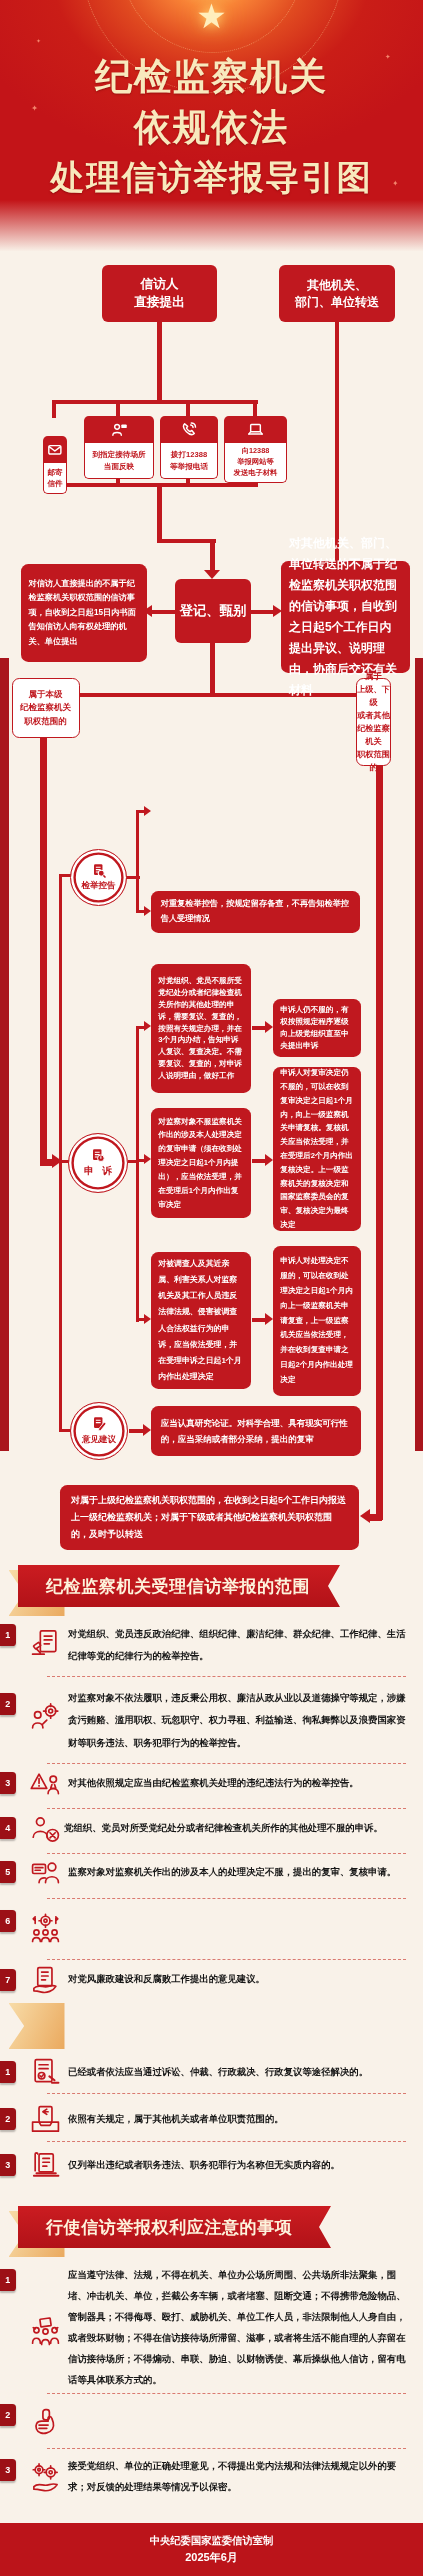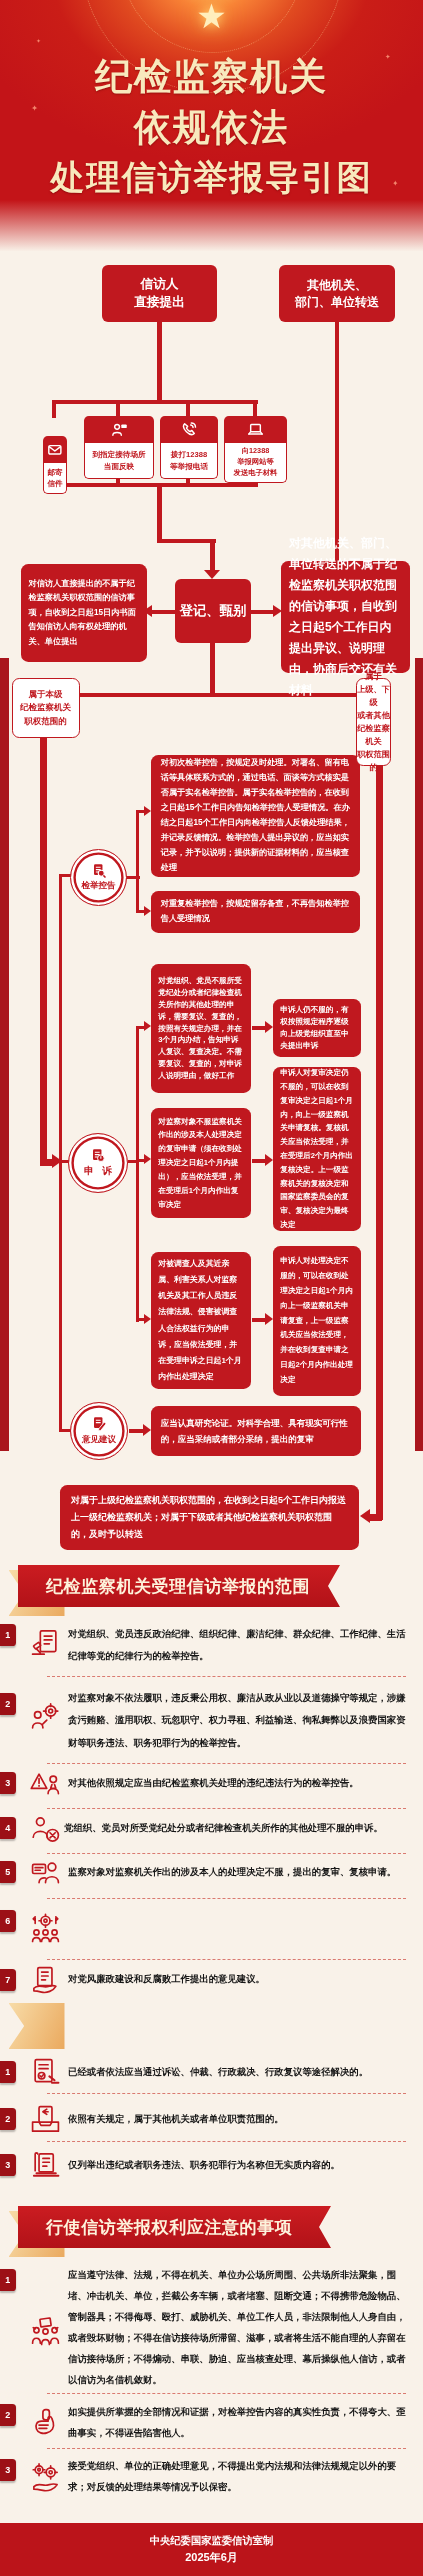--- a/index.html
+++ b/index.html
@@ -215,21 +215,20 @@
     <span>
       <svg width="15.7" height="15.7" viewBox="0 0 26 26">
           <rect x="5" y="2" width="14" height="18" rx="2" fill="#c0181f"></rect>
           <path d="M8 7 h8 M8 11 h8" stroke="#fff" stroke-width="1.8"></path>
           <path d="M13 21 L22 10 L25 13 L16 24 L12.5 24.5 Z" fill="#c0181f" stroke="#fff" stroke-width="1.4"></path>
         </svg>
     </span>
     <span style="font-size:8.5px;">意见建议</span>
   </div>
 
-  <div class="abs tbox" style="left:151px;top:755px;width:209px;height:122px;font-size:8.2px;line-height:1.82;padding:6px 9.7px;z-index:2;">对初次检举控告，按规定及时处理。对署名、留有电话等具体联系方式的，通过电话、面谈等方式核实是否属于实名检举控告。属于实名检举控告的，在收到之日起15个工作日内告知检举控告人受理情况。在办结之日起15个工作日内向检举控告人反馈处理结果，并记录反馈情况。检举控告人提出异议的，应当如实记录，并予以说明；提供新的证据材料的，应当核查处理</div>
   <div class="abs tbox" style="left:151px;top:891px;width:209px;height:42px;font-size:8.2px;line-height:1.8;padding:4.8px 9.7px;z-index:2;">对重复检举控告，按规定留存备查，不再告知检举控告人受理情况</div>
 
   <div class="abs tbox" style="left:151px;top:964px;width:100px;height:129px;font-size:7.6px;line-height:1.58;padding:4.8px 7.3px;z-index:2;">对党组织、党员不服所受党纪处分或者纪律检查机关所作的其他处理的申诉，需要复议、复查的，按照有关规定办理，并在3个月内办结，告知申诉人复议、复查决定。不需要复议、复查的，对申诉人说明理由，做好工作</div>
   <div class="abs tbox" style="left:273px;top:999px;width:88px;height:58px;font-size:7.6px;line-height:1.55;padding:4.8px 7.3px;z-index:2;">申诉人仍不服的，有权按照规定程序逐级向上级党组织直至中央提出申诉</div>
   <div class="abs tbox" style="left:151px;top:1108px;width:100px;height:110px;font-size:7.6px;line-height:1.82;padding:4.8px 7.3px;z-index:2;">对监察对象不服监察机关作出的涉及本人处理决定的复审申请（须在收到处理决定之日起1个月内提出），应当依法受理，并在受理后1个月内作出复审决定</div>
   <div class="abs tbox" style="left:273px;top:1067px;width:88px;height:164px;font-size:7.6px;line-height:1.82;padding:4.8px 7.3px;z-index:2;">申诉人对复审决定仍不服的，可以在收到复审决定之日起1个月内，向上一级监察机关申请复核。复核机关应当依法受理，并在受理后2个月内作出复核决定。上一级监察机关的复核决定和国家监察委员会的复审、复核决定为最终决定</div>
   <div class="abs tbox" style="left:151px;top:1252px;width:100px;height:137px;font-size:7.9px;line-height:2.05;padding:6px 7.3px;z-index:2;">对被调查人及其近亲属、利害关系人对监察机关及其工作人员违反法律法规、侵害被调查人合法权益行为的申诉，应当依法受理，并在受理申诉之日起1个月内作出处理决定</div>
   <div class="abs tbox" style="left:273px;top:1246px;width:88px;height:150px;font-size:7.6px;line-height:1.95;padding:4.8px 7.3px;z-index:2;">申诉人对处理决定不服的，可以在收到处理决定之日起1个月内向上一级监察机关申请复查，上一级监察机关应当依法受理，并在收到复查申请之日起2个月内作出处理决定</div>
 
   <div class="abs tbox" style="left:151px;top:1406px;width:210px;height:50px;font-size:8.5px;line-height:1.9;padding:4.8px 9.7px;z-index:2;">应当认真研究论证。对科学合理、具有现实可行性的，应当采纳或者部分采纳，提出的复审</div>
@@ -366,32 +365,31 @@
   <div class="abs badge" style="left:0;top:2269px;width:15.7px;height:22px;">1</div>
   <div class="abs iconbox" style="left:28px;top:2314px;width:35px;height:35px;">
     <svg class="oline" width="31" height="31" viewBox="0 0 48 48">
         <rect x="16" y="4" width="16" height="12" rx="1" transform="rotate(-8 24 10)"></rect>
         <circle cx="10" cy="22" r="4"></circle>
         <circle cx="24" cy="24" r="4"></circle>
         <circle cx="38" cy="22" r="4"></circle>
         <path d="M4 42 C4 32 16 32 16 42 M18 44 C18 34 30 34 30 44 M32 42 C32 32 44 32 44 42 M5 18 l3 2 M43 18 l-3 2"></path>
       </svg>
   </div>
-  <div class="abs itext" style="left:68px;top:2264px;line-height:21px;">应当遵守法律、法规，不得在机关、单位办公场所周围、公共场所非法聚集，围堵、冲击机关、单位，拦截公务车辆，或者堵塞、阻断交通；不得携带危险物品、管制器具；不得侮辱、殴打、威胁机关、单位工作人员，非法限制他人人身自由，或者毁坏财物；不得在信访接待场所滞留、滋事，或者将生活不能自理的人弃留在信访接待场所；不得煽动、串联、胁迫、应当核查处理、幕后操纵他人信访，或者以信访为名借机敛财。</div>
+  <div class="abs itext" style="left:68px;top:2264px;line-height:21px;">应当遵守法律、法规，不得在机关、单位办公场所周围、公共场所非法聚集，围堵、冲击机关、单位，拦截公务车辆，或者堵塞、阻断交通；不得携带危险物品、管制器具；不得侮辱、殴打、威胁机关、单位工作人员，非法限制他人人身自由，或者毁坏财物；不得在信访接待场所滞留、滋事，或者将生活不能自理的人弃留在信访接待场所；不得煽动、串联、胁迫、以财物诱使、幕后操纵他人信访，留有电话等具体联系方式的。</div>
   <div class="abs sep" style="top:2393px;"></div>
 
   <div class="abs badge" style="left:0;top:2404px;width:15.7px;height:22px;">2</div>
   <div class="abs iconbox" style="left:28px;top:2405px;width:35px;height:35px;">
     <svg class="oline" width="31" height="31" viewBox="0 0 48 48">
         <rect x="20" y="4" width="10" height="16" rx="4"></rect>
         <path d="M18 22 C10 22 8 28 10 34 C12 40 20 42 26 40 C34 38 38 32 36 24 L34 18 C33 14 28 14 28 18 L28 22 Z"></path>
         <path d="M14 28 h14 M14 33 h12"></path>
       </svg>
   </div>
-  <div class="abs itext" style="left:68px;top:2402px;line-height:20.6px;">如实提供所掌握的全部情况和证据，对检举控告内容的真实性负责，不得夸大、歪曲事实，不得诬告陷害他人。</div>
   <div class="abs sep" style="top:2448px;"></div>
 
   <div class="abs badge" style="left:0;top:2459px;width:15.7px;height:22px;">3</div>
   <div class="abs iconbox" style="left:28px;top:2460px;width:35px;height:35px;">
     <svg class="oline" width="31" height="31" viewBox="0 0 48 48">
         <circle cx="14" cy="12" r="6"></circle>
         <circle cx="14" cy="12" r="2"></circle>
         <path d="M14 3 v3 M14 18 v3 M5 12 h3 M20 12 h3"></path>
         <circle cx="32" cy="16" r="7"></circle>
         <circle cx="32" cy="16" r="2.5"></circle>

